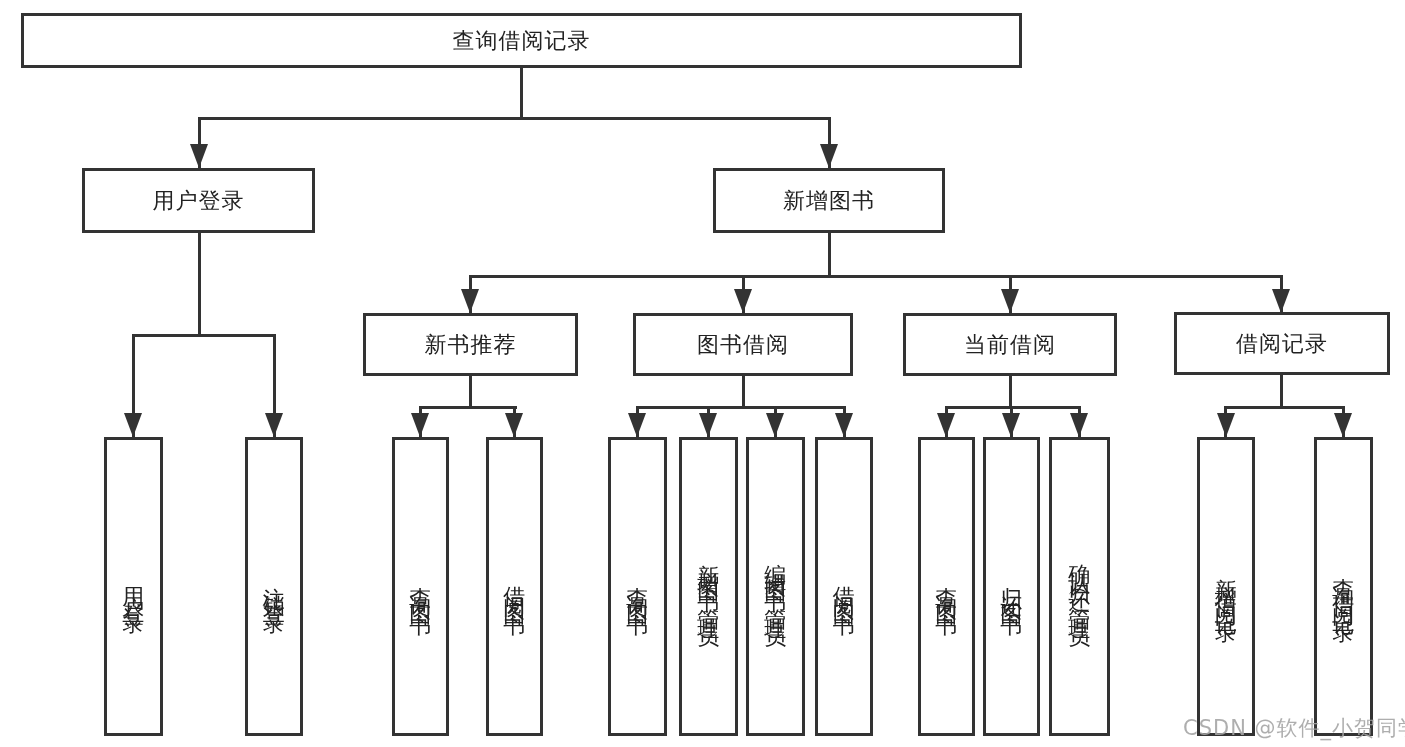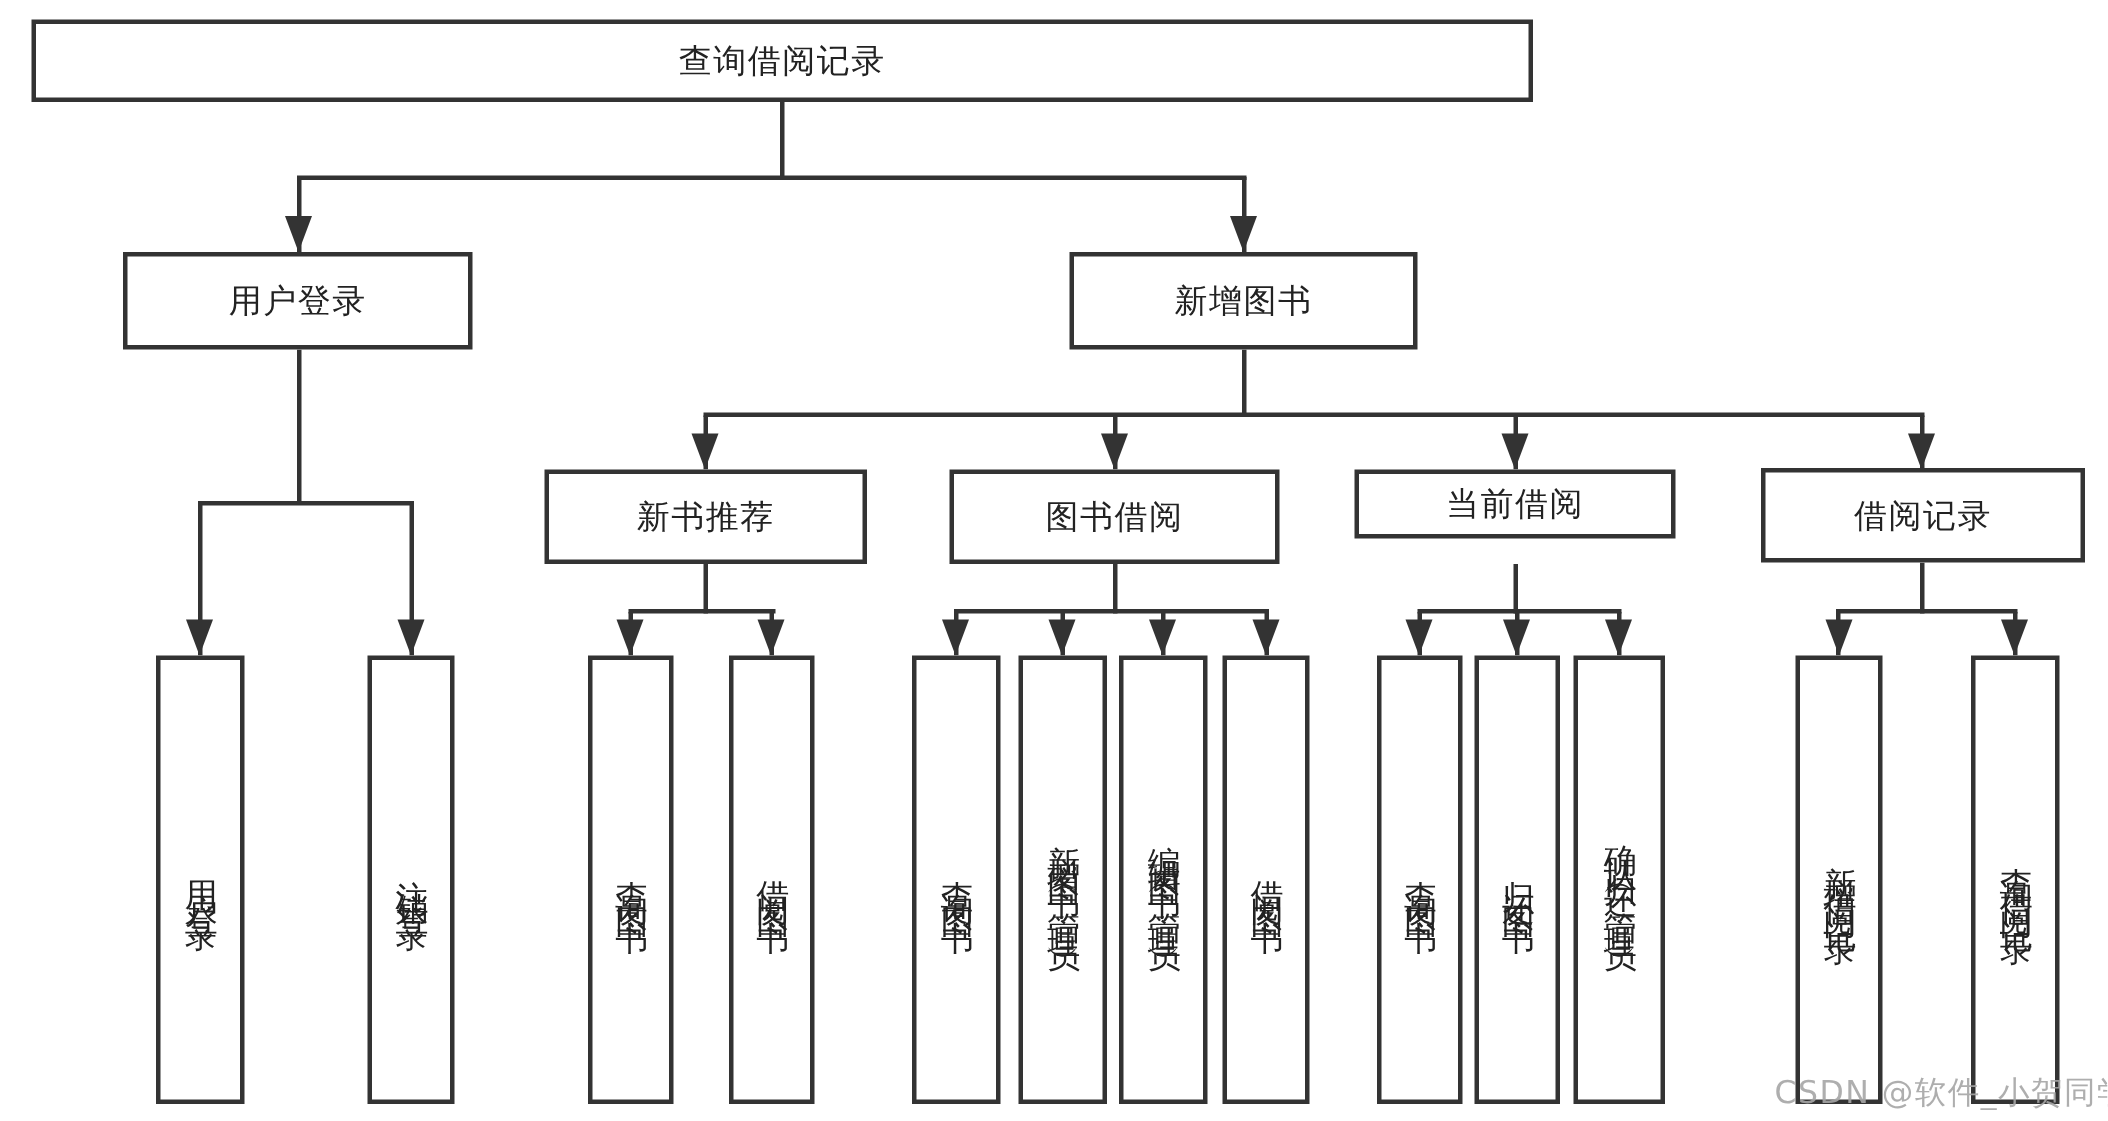--- a/index.html
+++ b/index.html
@@ -100,21 +100,21 @@
   <div class="node" style="left:713px;top:168px;width:232px;height:65px;">
     <span>新增图书</span>
   </div>
 
   <div class="node" style="left:633px;top:313px;width:220px;height:63px;">
     <span>图书借阅</span>
   </div>
   <div class="node" style="left:363px;top:313px;width:215px;height:63px;">
     <span>新书推荐</span>
   </div>
-  <div class="node" style="left:903px;top:313px;width:214px;height:46px;">
+  <div class="node" style="left:903px;top:313px;width:214px;height:63px;">
     <span>当前借阅</span>
   </div>
   <div class="node" style="left:1174px;top:312px;width:216px;height:63px;">
     <span>借阅记录</span>
   </div>
 
   <div class="node" style="left:104px;top:437px;width:59px;height:299px;">
     <span class="vtext">用户登录</span>
   </div>
   <div class="node" style="left:245px;top:437px;width:58px;height:299px;">

